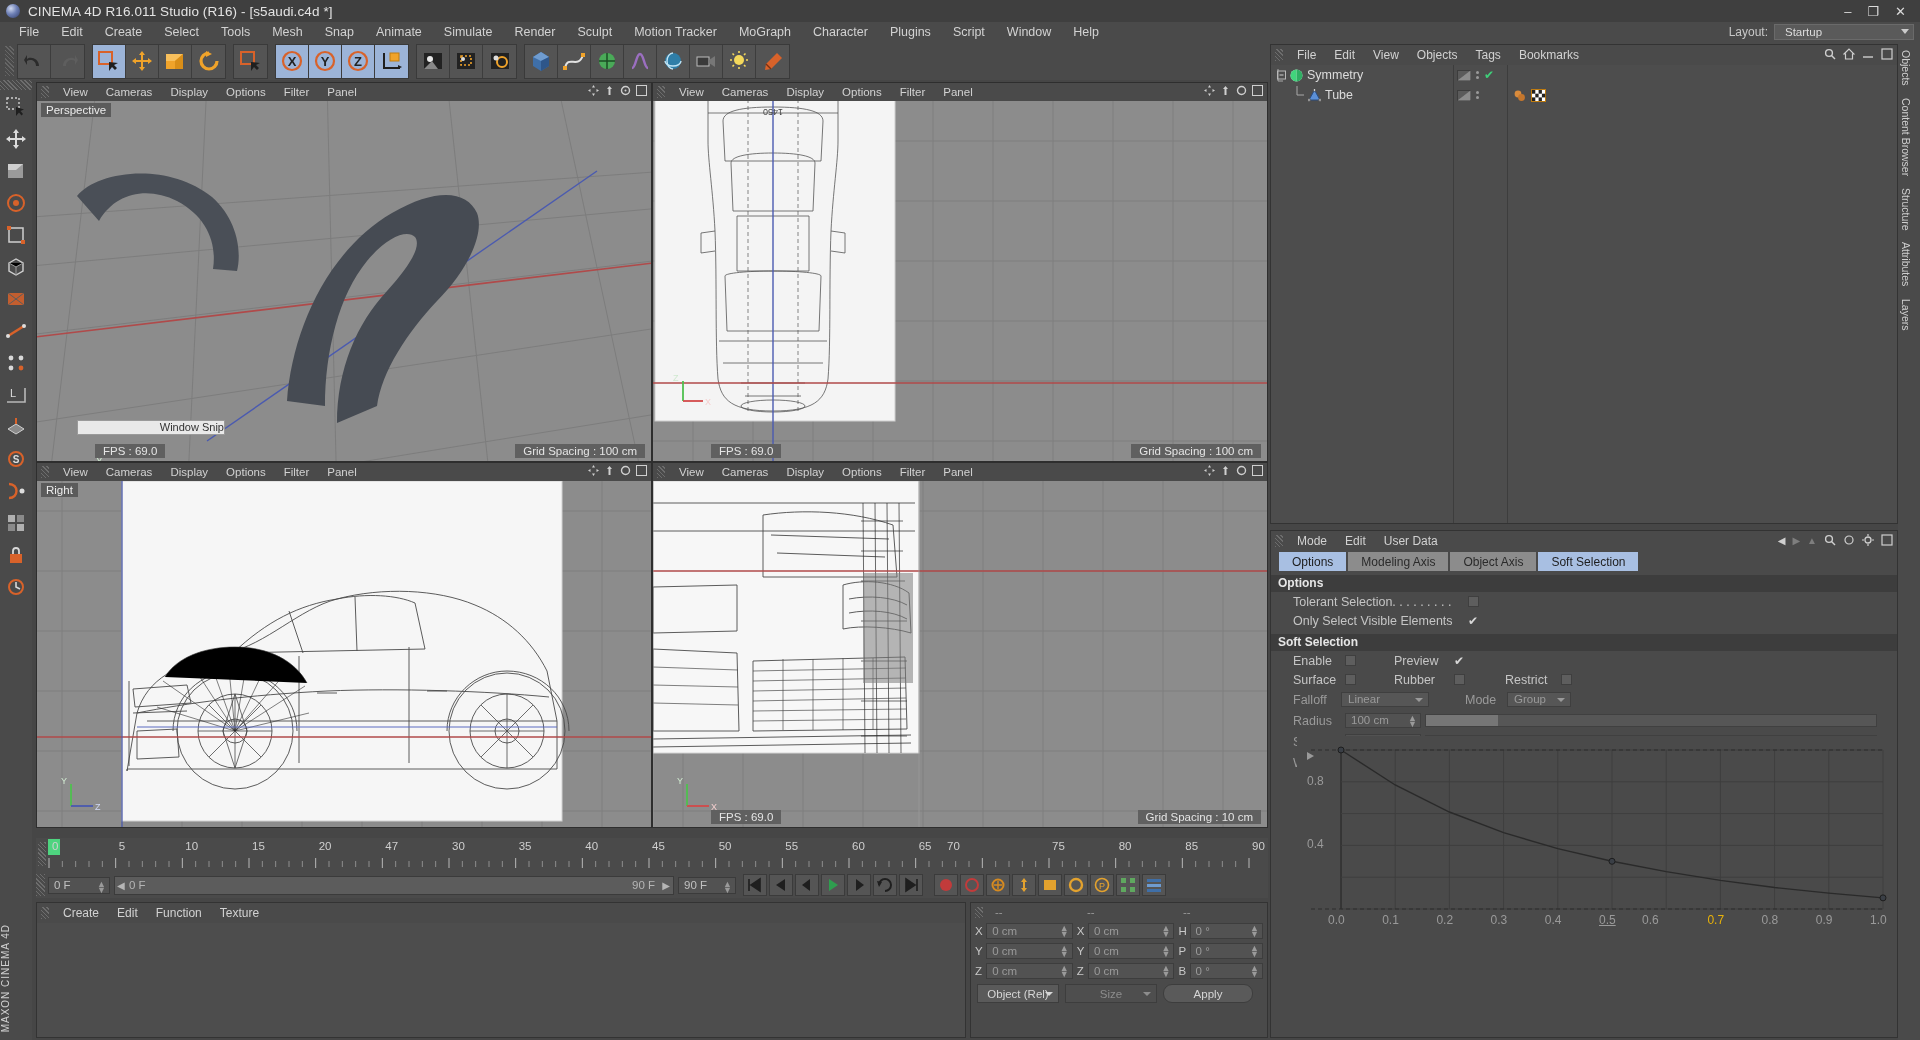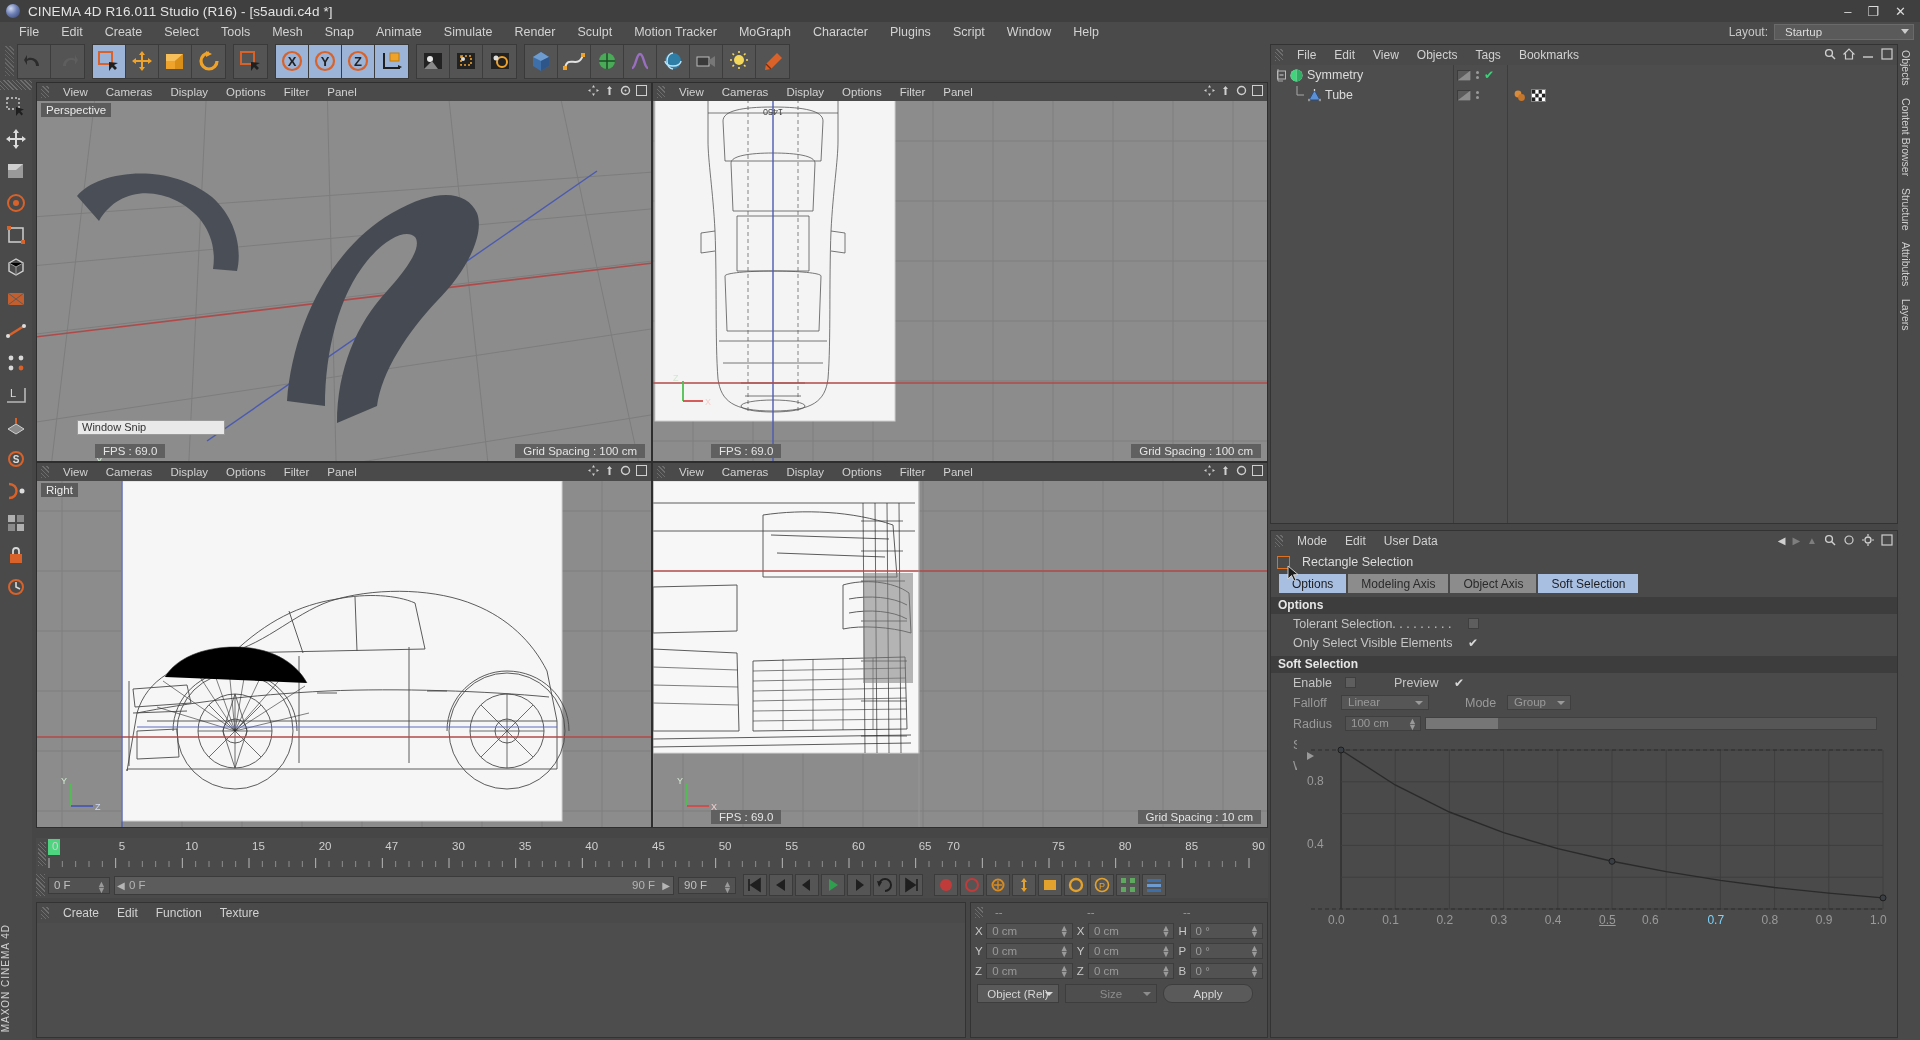--- a/index.html
+++ b/index.html
@@ -456,21 +456,21 @@
             </svg>
           <svg width="11" height="11" viewBox="0 0 11 11">
               <circle cx="5.5" cy="5.5" r="4" fill="none" stroke="#cfcfcf" stroke-width="1.4"></circle>
               <circle cx="5.5" cy="5.5" r="1" fill="#cfcfcf"></circle>
             </svg>
           <svg width="11" height="11" viewBox="0 0 11 11">
               <rect x="0.5" y="0.5" width="10" height="10" fill="none" stroke="#cfcfcf"></rect>
             </svg>
         </div>
       </div>
-      <div class="vpbody" style="background:linear-gradient(#8d8d8d,#8d8d8d);">
+      <div class="vpbody" style="background:linear-gradient(#8d8d8d,#8d8d8d);text-align:right;">
         <svg width="616" height="362" viewBox="0 0 616 362">
           <rect width="616" height="362" fill="#8c8c8c"></rect>
           <g stroke="#7d7d7d" stroke-width="1" fill="none">
             <path d="M-60 120 L700 65"></path>
               <path d="M-60 170 L700 100"></path>
               <path d="M-60 240 L700 150"></path>
             <path d="M-60 330 L700 215"></path>
               <path d="M-40 420 L700 300"></path>
             <path d="M60 -20 L10 400"></path>
               <path d="M170 -20 L150 400"></path>
@@ -1133,27 +1133,20 @@
         <svg width="12" height="12" viewBox="0 0 12 12">
             <circle cx="6" cy="6" r="3" fill="none" stroke="#cfcfcf" stroke-width="1.3"></circle>
             <path d="M6 0 L6 2 M6 10 L6 12 M0 6 L2 6 M10 6 L12 6" stroke="#cfcfcf" stroke-width="1.2"></path>
           </svg>
         <svg width="12" height="12" viewBox="0 0 12 12">
             <rect x="1" y="1" width="10" height="10" fill="none" stroke="#cfcfcf" stroke-width="1.2"></rect>
           </svg>
       </div>
     </div>
 
-    <div class="objline">
-      <div class="objsq"></div>
-      <span>Rectangle Selection</span>
-      <svg width="14" height="18" viewBox="0 0 14 18" style="position:absolute;left:16px;top:14px;">
-        <path d="M1 1 L1 14 L4.5 10.5 L7 16 L9 15 L6.5 9.8 L11 9.5 Z" fill="#1c1c1c" stroke="#dadada" stroke-width="0.9"></path>
-      </svg>
-    </div>
 
     <div class="tabs" id="amtabs">
         <div class="tab active">Options</div>
         <div class="tab">Modeling Axis</div>
         <div class="tab">Object Axis</div>
         <div class="tab hl">Soft Selection</div>
       </div>
 
     <div class="grouphdr">Options</div>
     <div class="arow">
@@ -1165,20 +1158,28 @@
       <span class="tick">✔</span>
     </div>
 
     <div class="grouphdr">Soft Selection</div>
 
     <div class="arow">
       <span class="lbl" style="width:52px;">Enable</span>
       <span class="chk"></span>
       <span class="lbl" style="width:60px;margin-left:38px;">Preview</span>
       <span class="tick">✔</span>
+    </div>
+    <div class="arow">
+      <span class="lbl" style="width:52px;">Surface</span>
+      <span class="chk"></span>
+      <span class="lbl" style="width:60px;margin-left:38px;">Rubber</span>
+      <span class="chk"></span>
+      <span class="lbl" style="width:56px;margin-left:40px;">Restrict</span>
+      <span class="chk"></span>
     </div>
     <div class="arow" style="height:21px;">
       <span class="lbl dim" style="width:48px;">Falloff</span>
       <div class="selbox" style="width:88px;">
         <span>Linear</span>
         <span class="dn"></span>
       </div>
       <span class="lbl dim" style="margin-left:36px;width:42px;">Mode</span>
       <div class="selbox" style="width:64px;">
         <span>Group</span>
@@ -1249,21 +1250,21 @@
           <div style="position: absolute; left: 10px; top: 101.4px; font-size: 12px; color: rgb(154, 154, 154);">0.4</div>
         </div>
       <div id="gxlabels">
           <div style="position: absolute; left: 31px; top: 177px; font-size: 12px; color: rgb(154, 154, 154);">0.0</div>
           <div style="position: absolute; left: 85.2px; top: 177px; font-size: 12px; color: rgb(154, 154, 154);">0.1</div>
           <div style="position: absolute; left: 139.4px; top: 177px; font-size: 12px; color: rgb(154, 154, 154);">0.2</div>
           <div style="position: absolute; left: 193.6px; top: 177px; font-size: 12px; color: rgb(154, 154, 154);">0.3</div>
           <div style="position: absolute; left: 247.8px; top: 177px; font-size: 12px; color: rgb(154, 154, 154);">0.4</div>
           <div style="position: absolute; left: 302px; top: 177px; font-size: 12px; color: rgb(154, 154, 154); text-decoration: underline;">0.5</div>
           <div style="position: absolute; left: 345px; top: 177px; font-size: 12px; color: rgb(154, 154, 154);">0.6</div>
-          <div style="position: absolute; left: 410.4px; top: 177px; font-size: 12px; color: #7dd3fc;">0.7</div>
+          <div style="position: absolute; left: 410.4px; top: 177px; font-size: 12px; color: #eab308;">0.7</div>
           <div style="position: absolute; left: 464.6px; top: 177px; font-size: 12px; color: rgb(154, 154, 154);">0.8</div>
           <div style="position: absolute; left: 518.8px; top: 177px; font-size: 12px; color: rgb(154, 154, 154);">0.9</div>
           <div style="position: absolute; left: 573px; top: 177px; font-size: 12px; color: rgb(154, 154, 154);">1.0</div>
         </div>
     </div>
   </div>
 
   <div class="rdock" id="rdock">
       <div class="rtab">Objects</div>
       <div class="rtab">Content Browser</div>

